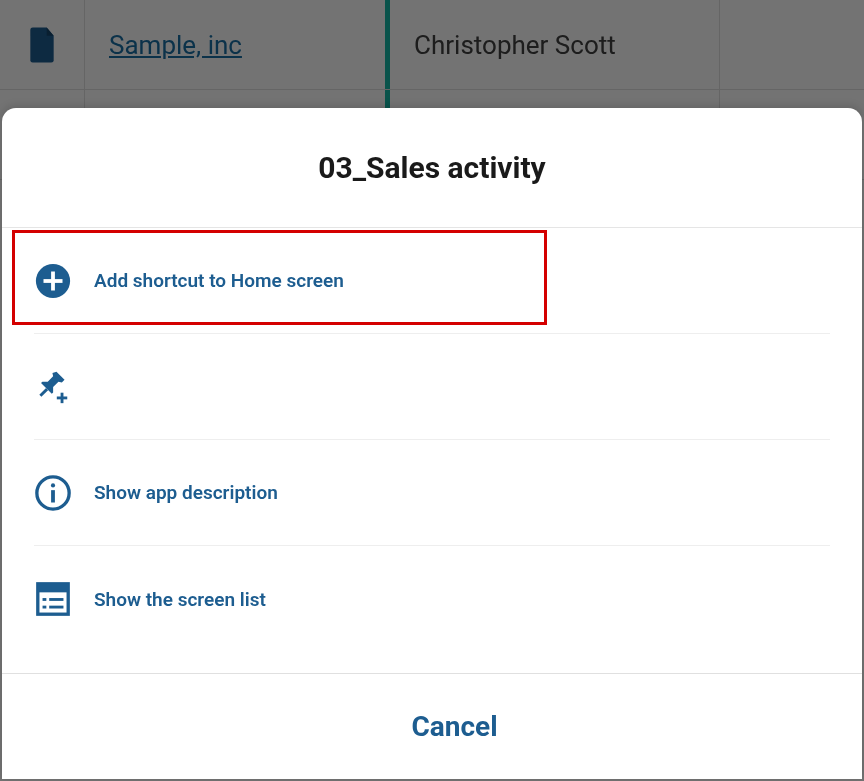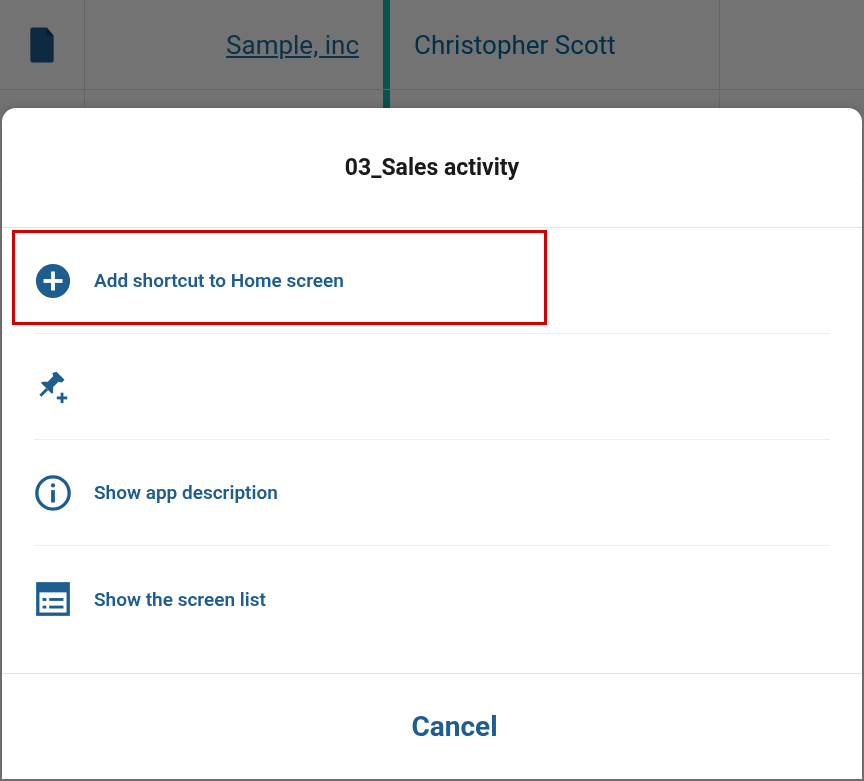--- a/index.html
+++ b/index.html
@@ -3,33 +3,33 @@
 <meta charset="utf-8">
 <style>
   * { box-sizing: border-box; margin: 0; padding: 0; }
   html, body { width: 864px; height: 781px; overflow: hidden; font-family: -apple-system, BlinkMacSystemFont, "Segoe UI", Roboto, Arial, sans-serif; }
   body { position: relative; background: #fff; }
 
   
   .bg-table { position: absolute; top: 0; left: 0; width: 864px; }
   .bg-row { display: flex; height: 90px; border-bottom: 1px solid #e0e0e0; background: #fff; }
   .bg-cell-icon { width: 85px; display: flex; align-items: center; justify-content: center; border-right: 1px solid #e0e0e0; }
-  .bg-cell-1 { flex: 0 0 305px; display: flex; align-items: center; padding: 0 24px; border-right: 7px solid #14b8a6; justify-content: flex-end; }
+  .bg-cell-1 { flex: 0 0 305px; display: flex; align-items: center; padding: 0 24px; border-right: 5px solid #14b8a6; }
   .bg-cell-2 { flex: 0 0 330px; display: flex; align-items: center; padding: 0 24px; border-right: 1px solid #e0e0e0; }
   .bg-cell-3 { flex: 1; }
   .doc-icon { width: 28px; height: 36px; }
   .bg-link { color: #1a6fa5; font-size: 26px; text-decoration: underline; }
-  .bg-text { color: #0369a1; font-size: 26px; }
+  .bg-text { color: #404040; font-size: 26px; }
 
   .dim-overlay { position: absolute; top: 0; left: 0; width: 864px; height: 781px; background: rgba(0,0,0,0.55); }
 
   
   .sheet { position: absolute; left: 2px; right: 2px; top: 108px; bottom: 2px; background: #fff; border-top-left-radius: 14px; border-top-right-radius: 14px; display: flex; flex-direction: column; box-shadow: 0 -2px 8px rgba(0,0,0,0.15); }
   .sheet-header { height: 120px; display: flex; align-items: center; justify-content: center; border-bottom: 1px solid #e5e5e5; }
-  .sheet-title { font-size: 23px; font-weight: 700; color: #1a1a1a; }
+  .sheet-title { font-size: 30px; font-weight: 700; color: #1a1a1a; }
 
   .sheet-body { flex: 1; padding: 0 32px; }
   .menu-item { display: flex; align-items: center; gap: 22px; height: 106px; border-bottom: 1px solid #eee; cursor: pointer; position: relative; }
   .menu-item:last-child { border-bottom: none; }
   .menu-icon { width: 38px; height: 38px; flex-shrink: 0; display: flex; align-items: center; justify-content: center; }
   .menu-label { font-size: 19px; font-weight: 600; color: #1d5d90; }
 
   .highlight-box { position: absolute; border: 3px solid #d40000; pointer-events: none; }
 
   .sheet-footer { height: 106px; border-top: 1px solid #e0e0e0; display: flex; align-items: center; justify-content: center; cursor: pointer; }

